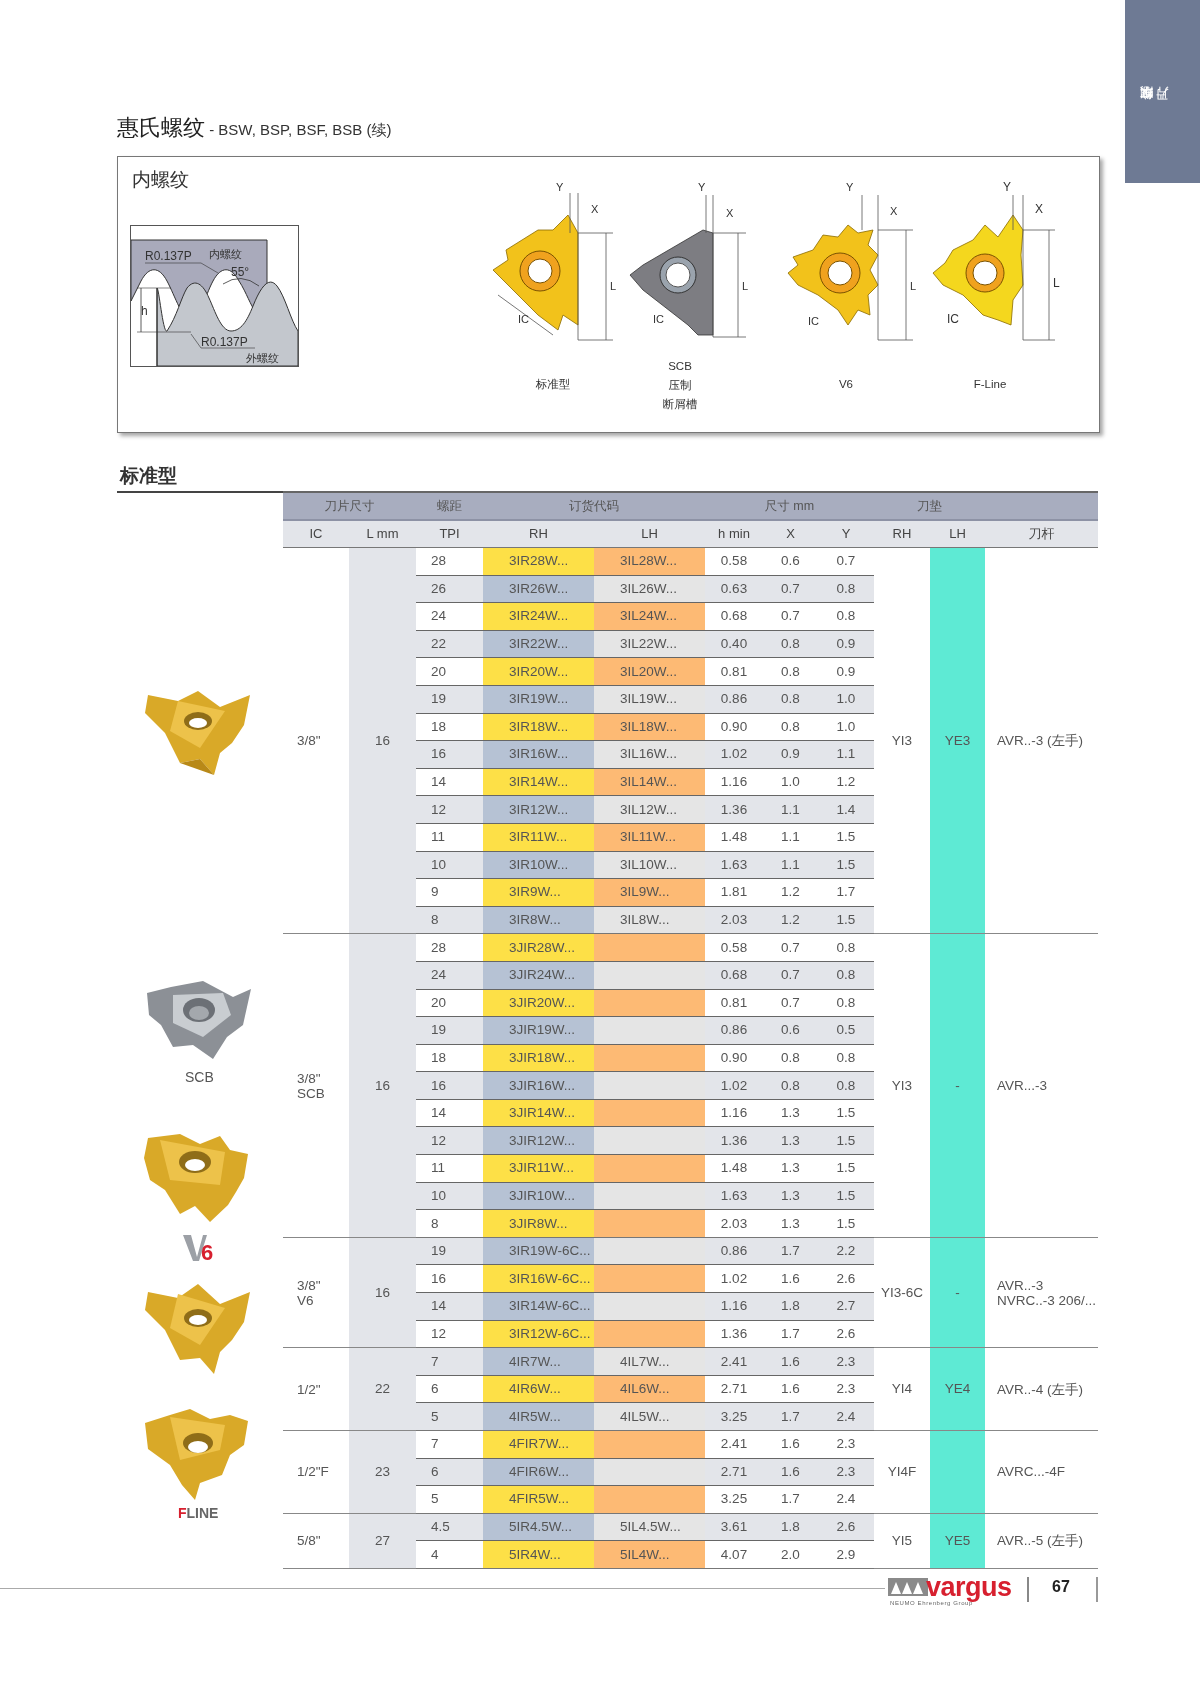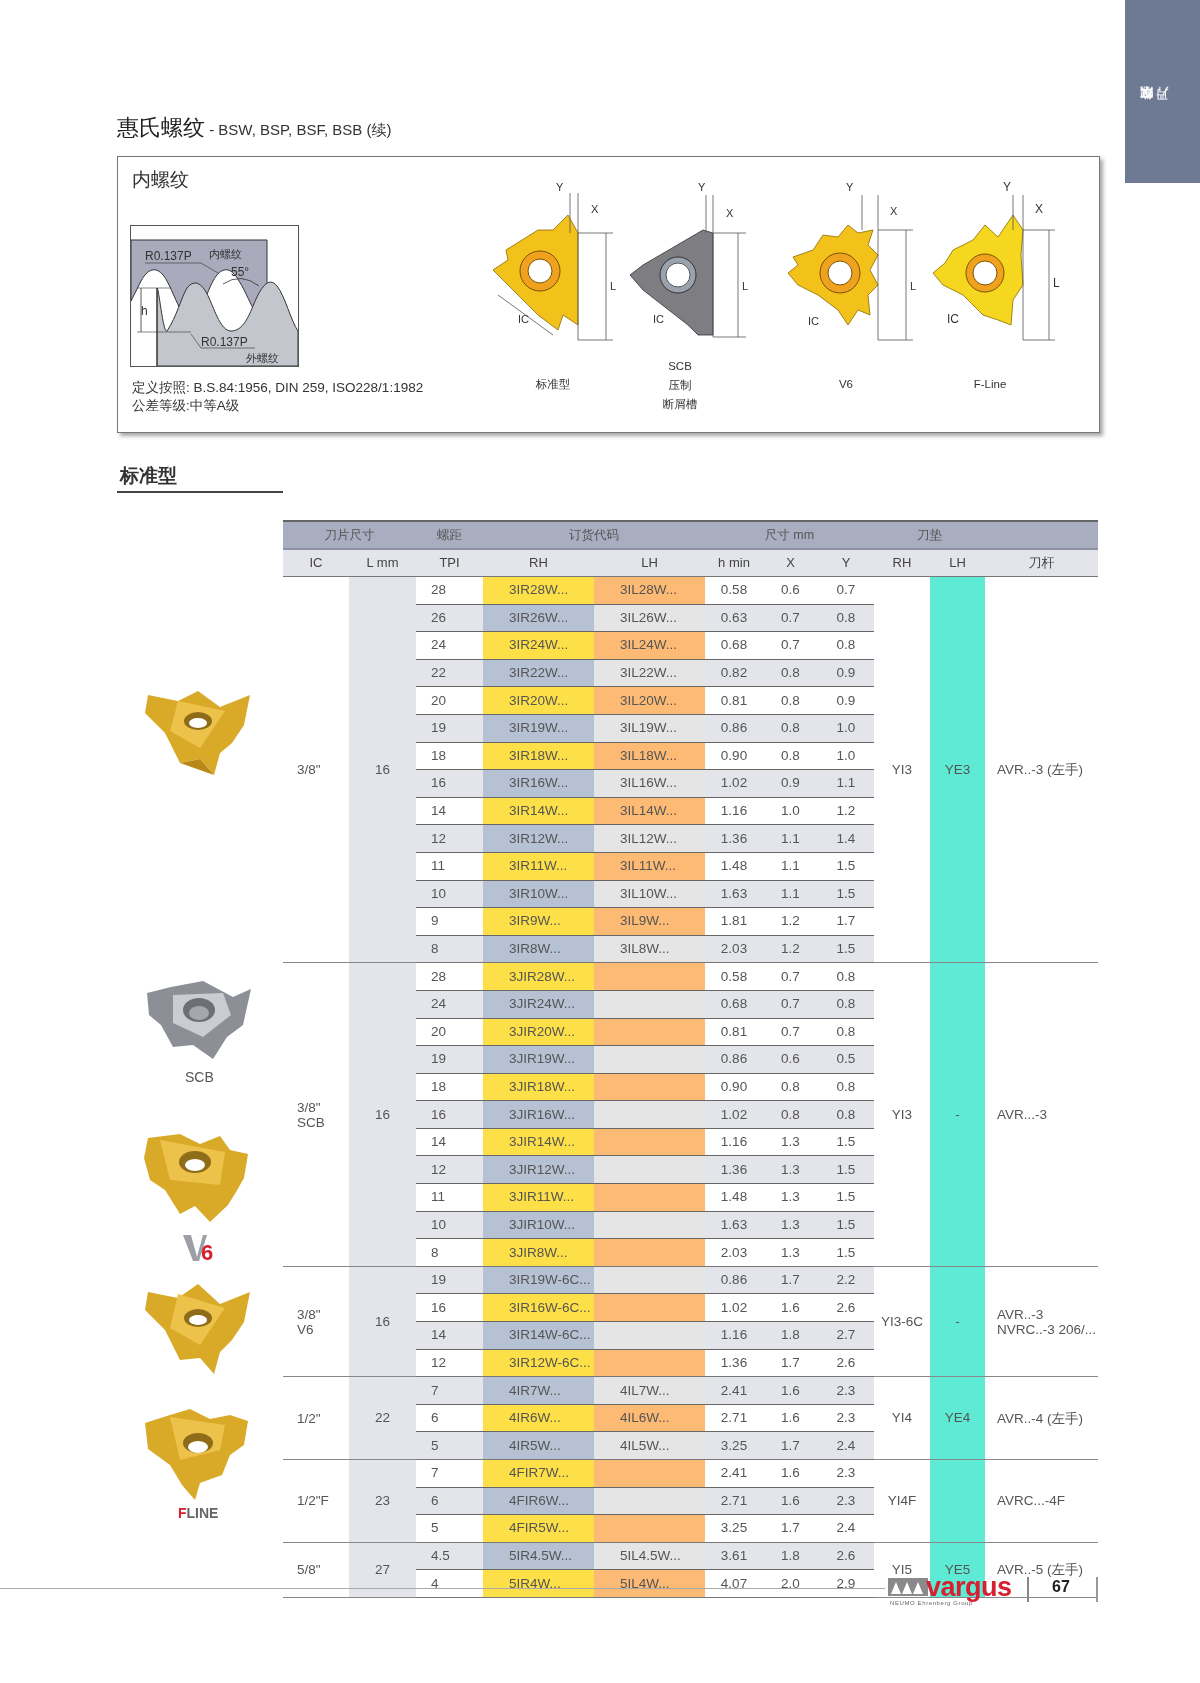--- a/index.html
+++ b/index.html
@@ -10,21 +10,21 @@
   .page-title b { font-weight:normal; font-size:22px; }
   .page-title span.sub { font-size:15px; color:#333; }
   .info-box { position:absolute; left:117px; top:156px; width:981px; height:275px; border:1.5px solid #777; box-shadow:3px 3px 4px rgba(0,0,0,0.35); background:#fff; }
   .info-box .box-title { position:absolute; left:14px; top:10px; font-size:19px; color:#333; }
   .thread-fig { position:absolute; left:12px; top:68px; width:167px; height:140px; border:1px solid #555; background:#fff; }
   .def-text { position:absolute; left:14px; top:222px; font-size:13.5px; line-height:18px; color:#333; }
   .insert-fig { position:absolute; top:18px; width:150px; height:200px; }
   .insert-cap { position:absolute; font-size:11.5px; color:#333; text-align:center; width:120px; line-height:19px; }
   .section-title { position:absolute; left:120px; top:463px; font-size:19px; font-weight:bold; color:#333; }
   .section-rule { position:absolute; left:117px; top:491px; width:166px; height:1.5px; background:#444; }
-  table.spec { position:absolute; left:283px; top:520px; border-collapse:collapse; width:815px; table-layout:fixed; font-size:13.5px; color:#555; }
+  table.spec { position:absolute; left:283px; top:491px; border-collapse:collapse; width:815px; table-layout:fixed; font-size:13.5px; color:#555; }
   table.spec th, table.spec td { padding:0; text-align:center; height:26.6px; line-height:26px; white-space:nowrap; overflow:hidden; }
   table.spec tr.h1 th { background:#a8adbf; color:#555; font-weight:normal; font-size:12.5px; border-top:2px solid #666; border-bottom:2px solid #8d92a5; height:25px; }
   table.spec tr.h2 th { background:#e3e5ea; color:#444; font-weight:normal; font-size:13px; border-bottom:1.5px solid #777; height:26px; }
   table.spec td.ic { text-align:left; padding-left:14px; line-height:15px; }
   td.lcol { background:#e3e5ea; }
   td.lhcol2 { background:#5eead4; }
   tr.row td.tpi { text-align:left; padding-left:15px; border-bottom:1.5px solid #666; }
   tr.row td.rh { background:#fde047; border-bottom:1.5px solid #666; text-align:left; padding-left:26px; }
   tr.row td.lh { background:#fdba74; border-bottom:1.5px solid #666; text-align:left; padding-left:26px; }
   tr.row td.num { border-bottom:1.5px solid #666; }
@@ -73,24 +73,20 @@
       <text x="78" y="32" font-size="11" fill="#333">内螺纹</text>
       <text x="100" y="50" font-size="12" fill="#333" font-family="Liberation Sans, sans-serif">55°</text>
       <path d="M92,58 Q110,46 128,60" fill="none" stroke="#333" stroke-width="0.8"></path>
       <text x="70" y="120" font-size="12" fill="#333" font-family="Liberation Sans, sans-serif">R0.137P</text>
       <line x1="60" y1="108" x2="70" y2="122" stroke="#333" stroke-width="0.6"></line>
       <line x1="70" y1="122" x2="124" y2="122" stroke="#333" stroke-width="0.6"></line>
       <text x="115" y="136" font-size="11" fill="#333">外螺纹</text>
     </svg>
   </div>
 
-  <div class="def-text">
-    <div>定义按照: B.S.84:1956, DIN 259, ISO228/1:1982</div>
-    <div>公差等级:中等A级</div>
-  </div>
 
   <div class="insert-fig" style="left:360px;">
     <svg width="150" height="170" viewBox="0 0 150 170">
       <polygon points="20,105 100,40 100,170 " fill="none"></polygon>
       <path d="M15,95 L30,85 L28,75 L60,55 L75,55 L90,40 L100,58 L100,150 L85,140 L80,155 L60,140 Z" fill="#f2c21b" stroke="#8a6b00" stroke-width="0.8"></path>
       <circle cx="62" cy="96" r="20" fill="#f0a21e" stroke="#7a5200" stroke-width="1"></circle>
       <circle cx="62" cy="96" r="12" fill="#fff" stroke="#7a5200" stroke-width="1"></circle>
       <line x1="100" y1="40" x2="100" y2="165" stroke="#555" stroke-width="0.8"></line>
       <line x1="100" y1="165" x2="135" y2="165" stroke="#555" stroke-width="0.8"></line>
       <line x1="100" y1="58" x2="135" y2="58" stroke="#555" stroke-width="0.8"></line>
@@ -242,21 +238,21 @@
         <td class="rh">3IR24W...</td>
         <td class="lh">3IL24W...</td>
         <td class="num">0.68</td>
         <td class="num">0.7</td>
         <td class="num">0.8</td>
       </tr>
       <tr class="row alt">
         <td class="tpi">22</td>
         <td class="rh">3IR22W...</td>
         <td class="lh">3IL22W...</td>
-        <td class="num">0.82</td>
+        <td class="num">0.40</td>
         <td class="num">0.8</td>
         <td class="num">0.9</td>
       </tr>
       <tr class="row">
         <td class="tpi">20</td>
         <td class="rh">3IR20W...</td>
         <td class="lh">3IL20W...</td>
         <td class="num">0.81</td>
         <td class="num">0.8</td>
         <td class="num">0.9</td>

